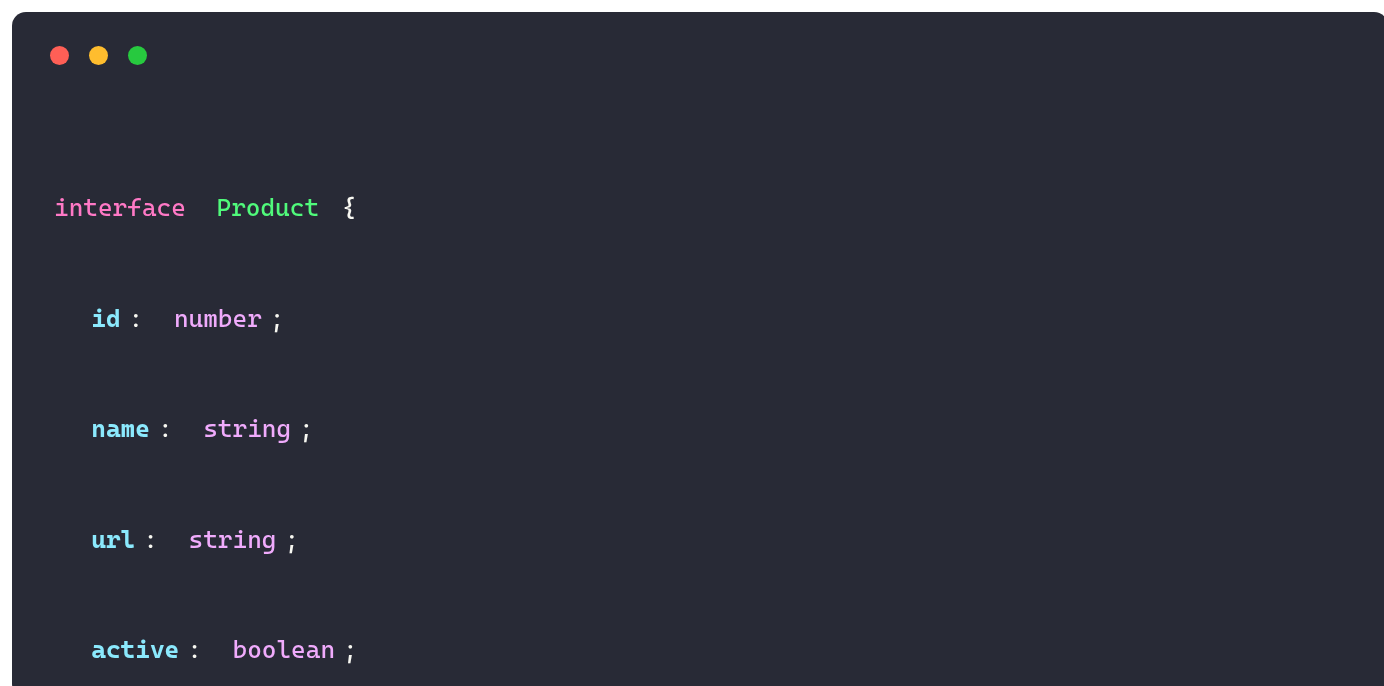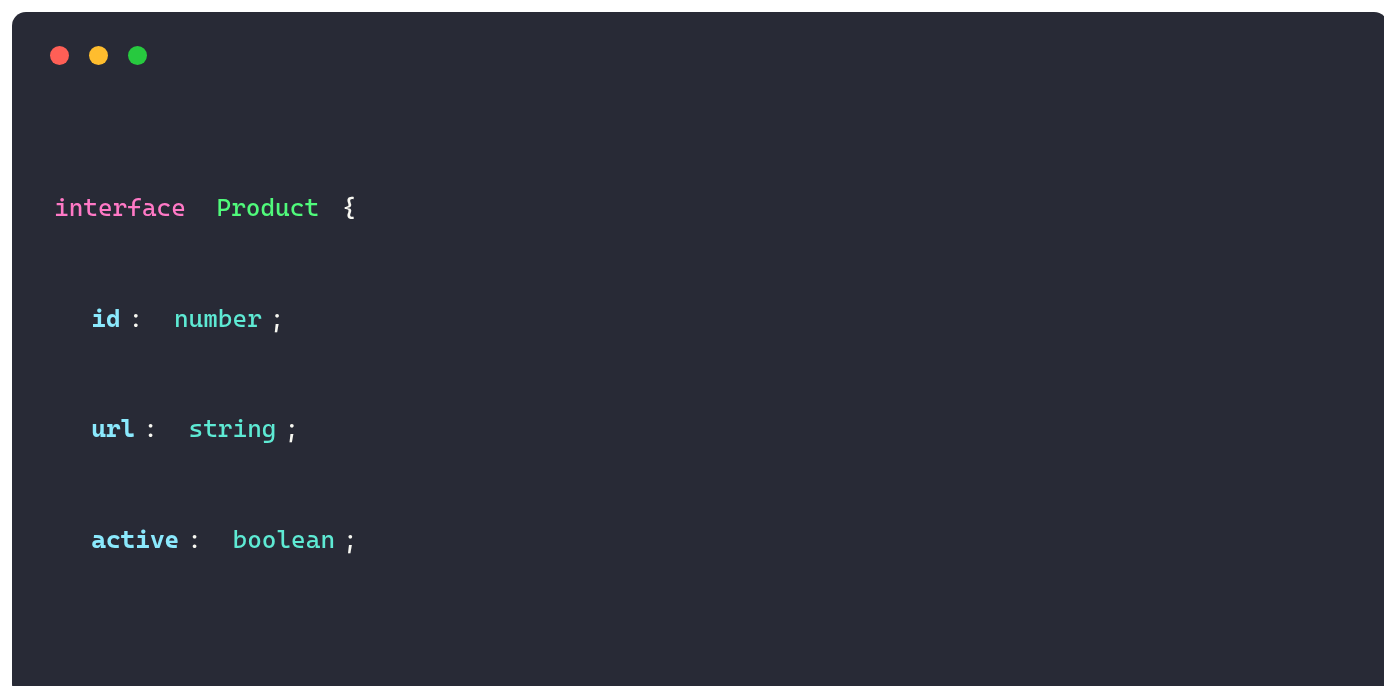--- a/index.html
+++ b/index.html
@@ -49,35 +49,36 @@
       font-size: 25px;
       line-height: 2.05;
       padding: 0 30px;
       color: #f8f8f2;
       white-space: pre;
     }
     
     .tok-keyword { color: #ff79c6; }
     .tok-type    { color: #50fa7b; }
     .tok-prop    { color: #8be9fd; font-weight: bold; }
-    .tok-builtin { color: #5eead4; }
+    .tok-builtin { color: #f0abfc; }
     .tok-punct   { color: #f8f8f2; }
   </style>
 </head>
 <body>
 
 <div class="window">
   <div class="titlebar">
     <div class="traffic-light red"></div>
     <div class="traffic-light yellow"></div>
     <div class="traffic-light green"></div>
   </div>
 
   <div class="code">
 <div><span class="tok-keyword">interface</span><span class="tok-punct"> </span><span class="tok-type">Product</span><span class="tok-punct"> {</span></div>
 <div><span class="tok-punct">  </span><span class="tok-prop">id</span><span class="tok-punct">:</span><span class="tok-punct"> </span><span class="tok-builtin">number</span><span class="tok-punct">;</span></div>
+<div><span class="tok-punct">  </span><span class="tok-prop">name</span><span class="tok-punct">:</span><span class="tok-punct"> </span><span class="tok-builtin">string</span><span class="tok-punct">;</span></div>
 <div><span class="tok-punct">  </span><span class="tok-prop">url</span><span class="tok-punct">:</span><span class="tok-punct"> </span><span class="tok-builtin">string</span><span class="tok-punct">;</span></div>
 <div><span class="tok-punct">  </span><span class="tok-prop">active</span><span class="tok-punct">:</span><span class="tok-punct"> </span><span class="tok-builtin">boolean</span><span class="tok-punct">;</span></div>
 
 
 
   </div>
 </div>
 
 </body></html>

